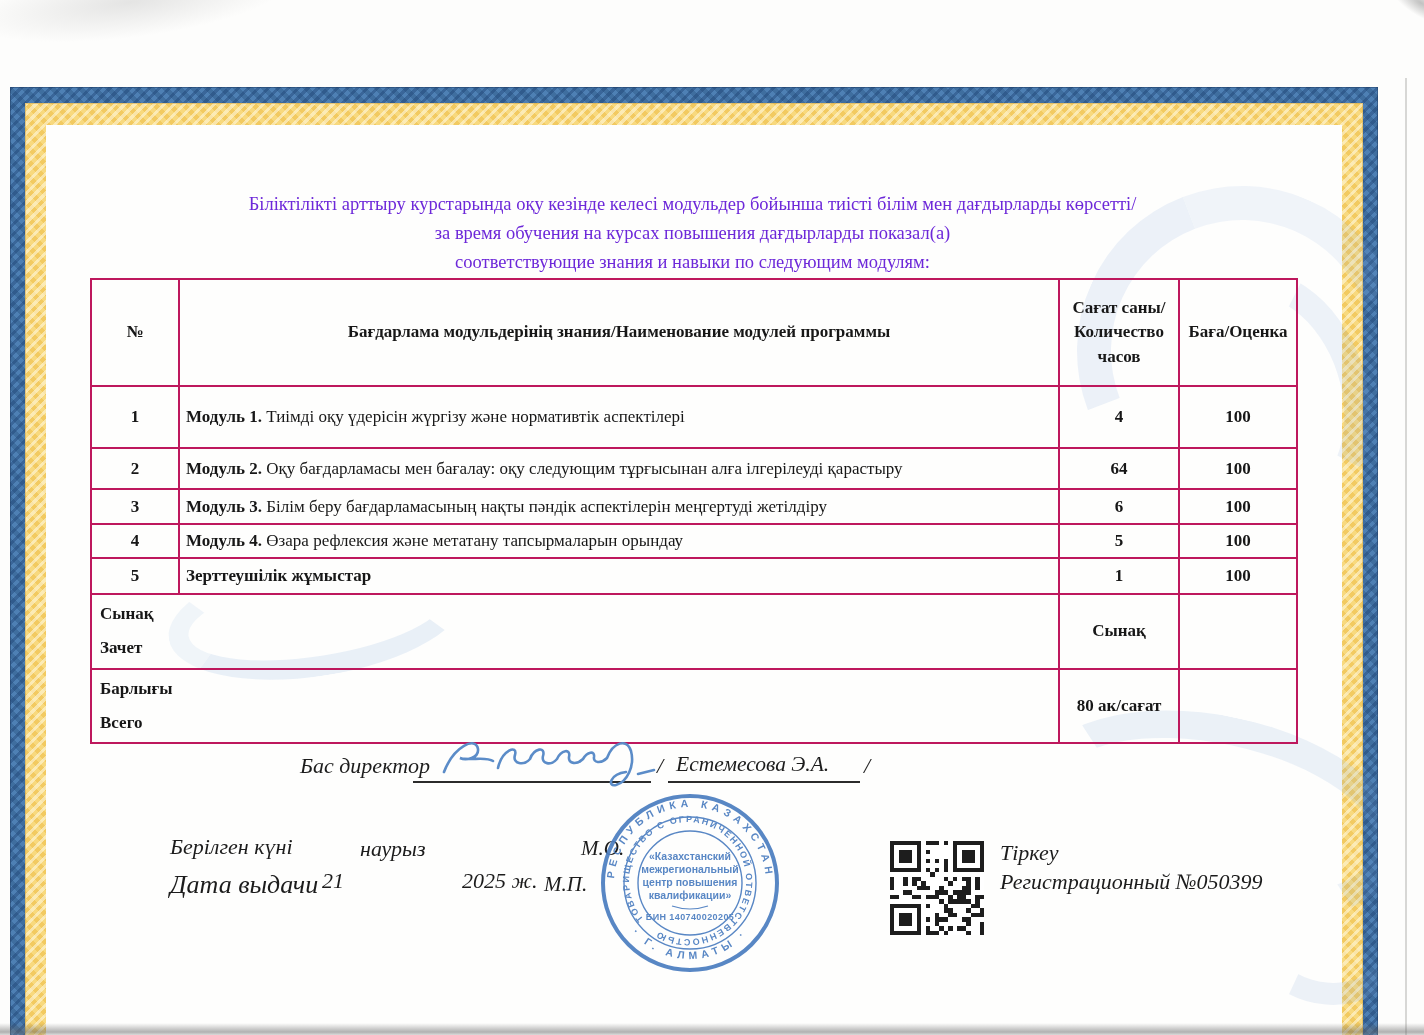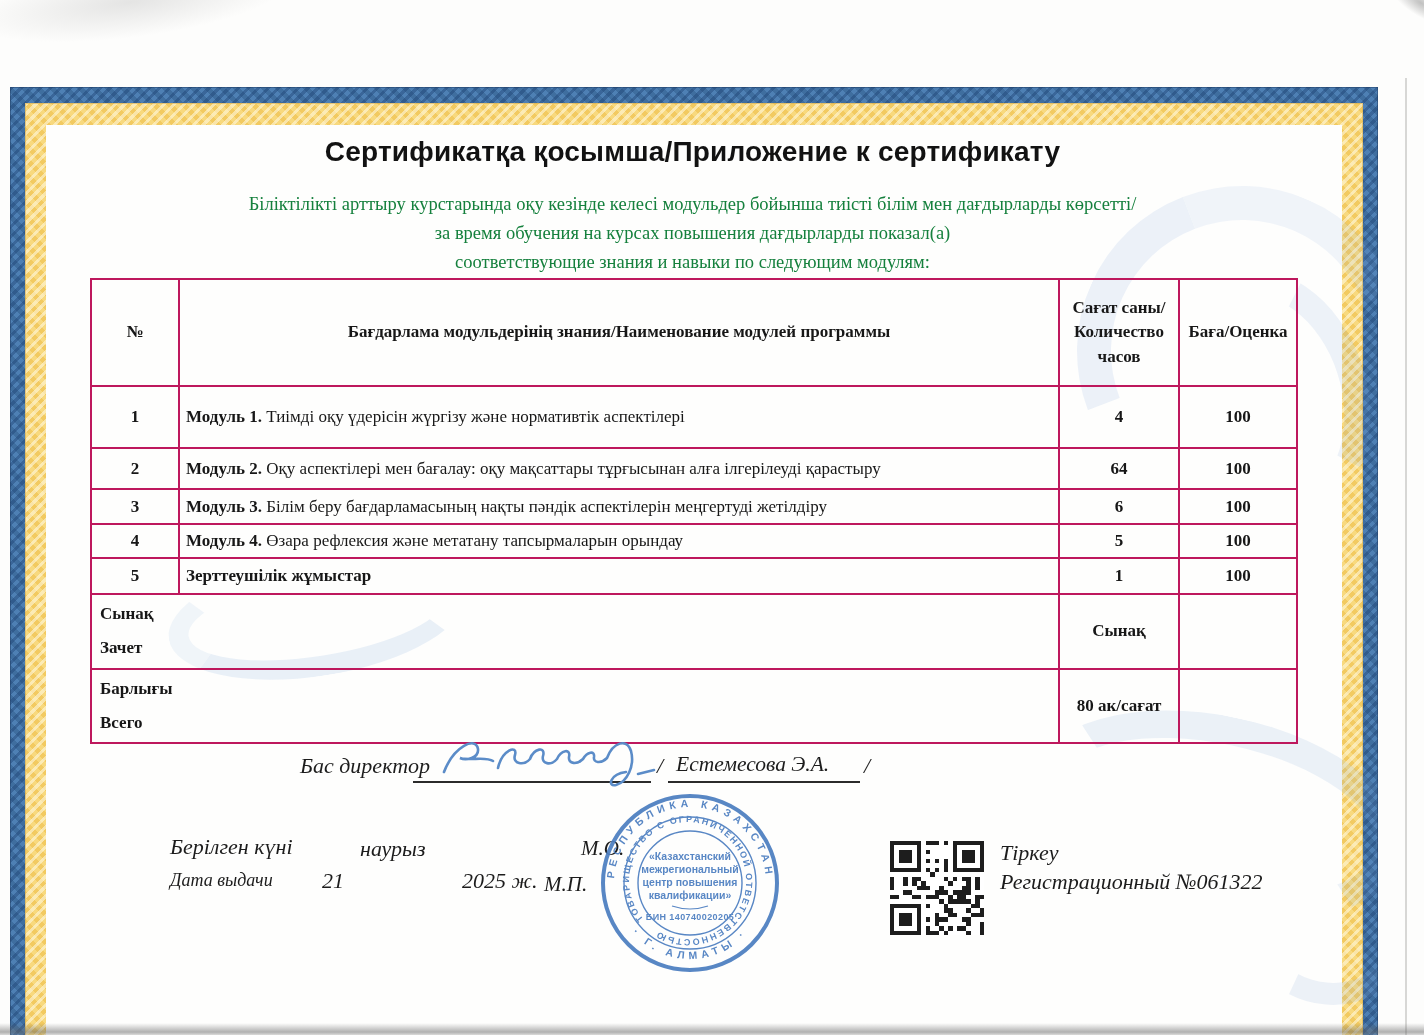--- a/index.html
+++ b/index.html
@@ -43,21 +43,21 @@
     border-bottom-color:rgba(125,165,215,.16); border-left-color:rgba(125,165,215,.10); transform:rotate(-9deg); }
   .wm3 { left:980px; top:590px; width:380px; height:200px; border-width:28px;
     border-top-color:rgba(125,165,215,.15); border-right-color:rgba(125,165,215,.12); transform:rotate(12deg); }
   .wm4 { left:1180px; top:660px; width:200px; height:220px; border-width:22px;
     border-bottom-color:rgba(125,165,215,.14); transform:rotate(-20deg); }
   
   .content { position:absolute; inset:0; z-index:3; }
   .doc-title { position:absolute; left:20px; top:136px; width:1345px; text-align:center;
     font-family:"Liberation Sans","DejaVu Sans",sans-serif; font-weight:700; font-size:28px; color:#121212; letter-spacing:.2px; }
   .subtitle { position:absolute; left:20px; top:190px; width:1345px; text-align:center;
-    font-size:18.5px; line-height:29px; color:#15803d; }
+    font-size:18.5px; line-height:29px; color:#6d28d9; }
   
   table.modules { position:absolute; left:90px; top:278px; width:1206px; border-collapse:collapse;
     font-size:17px; color:#171717; table-layout:fixed; }
   table.modules td, table.modules th { border:2px solid #be185d; padding:2px 6px; vertical-align:middle; background:transparent; }
   th.h-name, td.c-name { text-align:left; padding-left:10px; padding-right:10px; }
   th { font-weight:700; text-align:center; line-height:1.45; }
   .c-num, .c-hours, .c-grade { text-align:center; font-weight:700; }
   tr.r-head { height:107px; }
   tr.r1 { height:62px; } tr.r2 { height:41px; } tr.r3 { height:35px; }
   tr.r4 { height:34px; } tr.r5 { height:36px; }
@@ -67,21 +67,21 @@
   
   .sig-role { position:absolute; left:300px; top:753px; font-style:italic; font-size:22px; }
   .sig-underline1 { position:absolute; left:413px; top:781px; width:238px; height:2px; background:#2b2b2b; }
   .sig-slash1 { position:absolute; left:657px; top:753px; font-style:italic; font-size:22px; }
   .sig-name { position:absolute; left:676px; top:752px; font-style:italic; font-size:21.5px; }
   .sig-underline2 { position:absolute; left:668px; top:781px; width:192px; height:2px; background:#2b2b2b; }
   .sig-slash2 { position:absolute; left:864px; top:753px; font-style:italic; font-size:22px; }
   .sig-ink { position:absolute; left:430px; top:728px; width:236px; height:66px; }
   
   .iss-kk { position:absolute; left:170px; top:834px; font-style:italic; font-size:22px; }
-  .iss-ru { position:absolute; left:170px; top:870px; font-style:italic; font-size:18px; }
+  .iss-ru { position:absolute; left:170px; top:870px; font-style:italic; font-size:26px; }
   .iss-day { position:absolute; left:322px; top:868px; font-style:italic; font-size:22px; }
   .iss-month { position:absolute; left:360px; top:836px; font-style:italic; font-size:22px; }
   .iss-year { position:absolute; left:462px; top:868px; font-style:italic; font-size:22px; }
   .seal-kk { position:absolute; left:541px; top:836px; font-style:italic; font-size:21px;margin-left:40px; }
   .seal-ru { position:absolute; left:544px; top:872px; font-style:italic; font-size:21px; }
   
   .stamp { position:absolute; left:598px; top:791px; width:184px; height:184px; opacity:.92; }
   .stamp text { fill:#4b7dc0; }
   .stamp .ring-thick { stroke:#4b7dc0; stroke-width:4; fill:none; }
   .stamp .ring-thin { stroke:#4b7dc0; stroke-width:1.4; fill:none; }
@@ -109,21 +109,20 @@
   <div class="wm-layer">
     <div class="wm wm1"></div>
     <div class="wm wm1b"></div>
     <div class="wm wm2"></div>
     <div class="wm wm3"></div>
     <div class="wm wm4"></div>
   </div>
 
   <div class="content">
 
-    <div class="doc-title">Сертификатқа қосымша/Приложение к сертификату</div>
 
     <div class="subtitle">
       <div>Біліктілікті арттыру курстарында оқу кезінде келесі модульдер бойынша тиісті білім мен дағдырларды көрсетті/</div>
       <div>за время обучения на курсах повышения дағдырларды показал(а)</div>
       <div>соответствующие знания и навыки по следующим модулям:</div>
     </div>
 
     <table class="modules">
       <colgroup>
           <col style="width:88px">
@@ -139,21 +138,21 @@
         <th>Баға/Оценка</th>
       </tr>
       <tr class="r1">
         <td class="c-num">1</td>
         <td class="c-name"><span class="mod-bold">Модуль 1.</span> <span>Тиімді оқу үдерісін жүргізу және нормативтік аспектілері</span></td>
         <td class="c-hours">4</td>
         <td class="c-grade">100</td>
       </tr>
       <tr class="r2">
         <td class="c-num">2</td>
-        <td class="c-name"><span class="mod-bold">Модуль 2.</span> <span>Оқу аспектілері мен бағалау: оқу мақсаттары тұрғысынан алға ілгерілеуді қарастыру</span></td>
+        <td class="c-name"><span class="mod-bold">Модуль 2.</span> <span>Оқу бағдарламасы мен бағалау: оқу следующим тұрғысынан алға ілгерілеуді қарастыру</span></td>
         <td class="c-hours">64</td>
         <td class="c-grade">100</td>
       </tr>
       <tr class="r3">
         <td class="c-num">3</td>
         <td class="c-name"><span class="mod-bold">Модуль 3.</span> <span>Білім беру бағдарламасының нақты пәндік аспектілерін меңгертуді жетілдіру</span></td>
         <td class="c-hours">6</td>
         <td class="c-grade">100</td>
       </tr>
       <tr class="r4">
@@ -666,21 +665,21 @@
         <div></div>
         <div></div>
         <div></div>
         <div></div>
         <div class="qm"></div>
         <div></div>
         <div></div>
         <div class="qm"></div>
       </div>
     <div class="reg-line1">Тіркеу</div>
-    <div class="reg-line2">Регистрационный №061322</div>
+    <div class="reg-line2">Регистрационный №050399</div>
 
   </div>
 
   <div class="smudge-tl"></div>
   <div class="smudge-tr"></div>
   <div class="scan-edge-right"></div>
   <div class="scan-edge-bottom"></div>
 
 </div>
 

